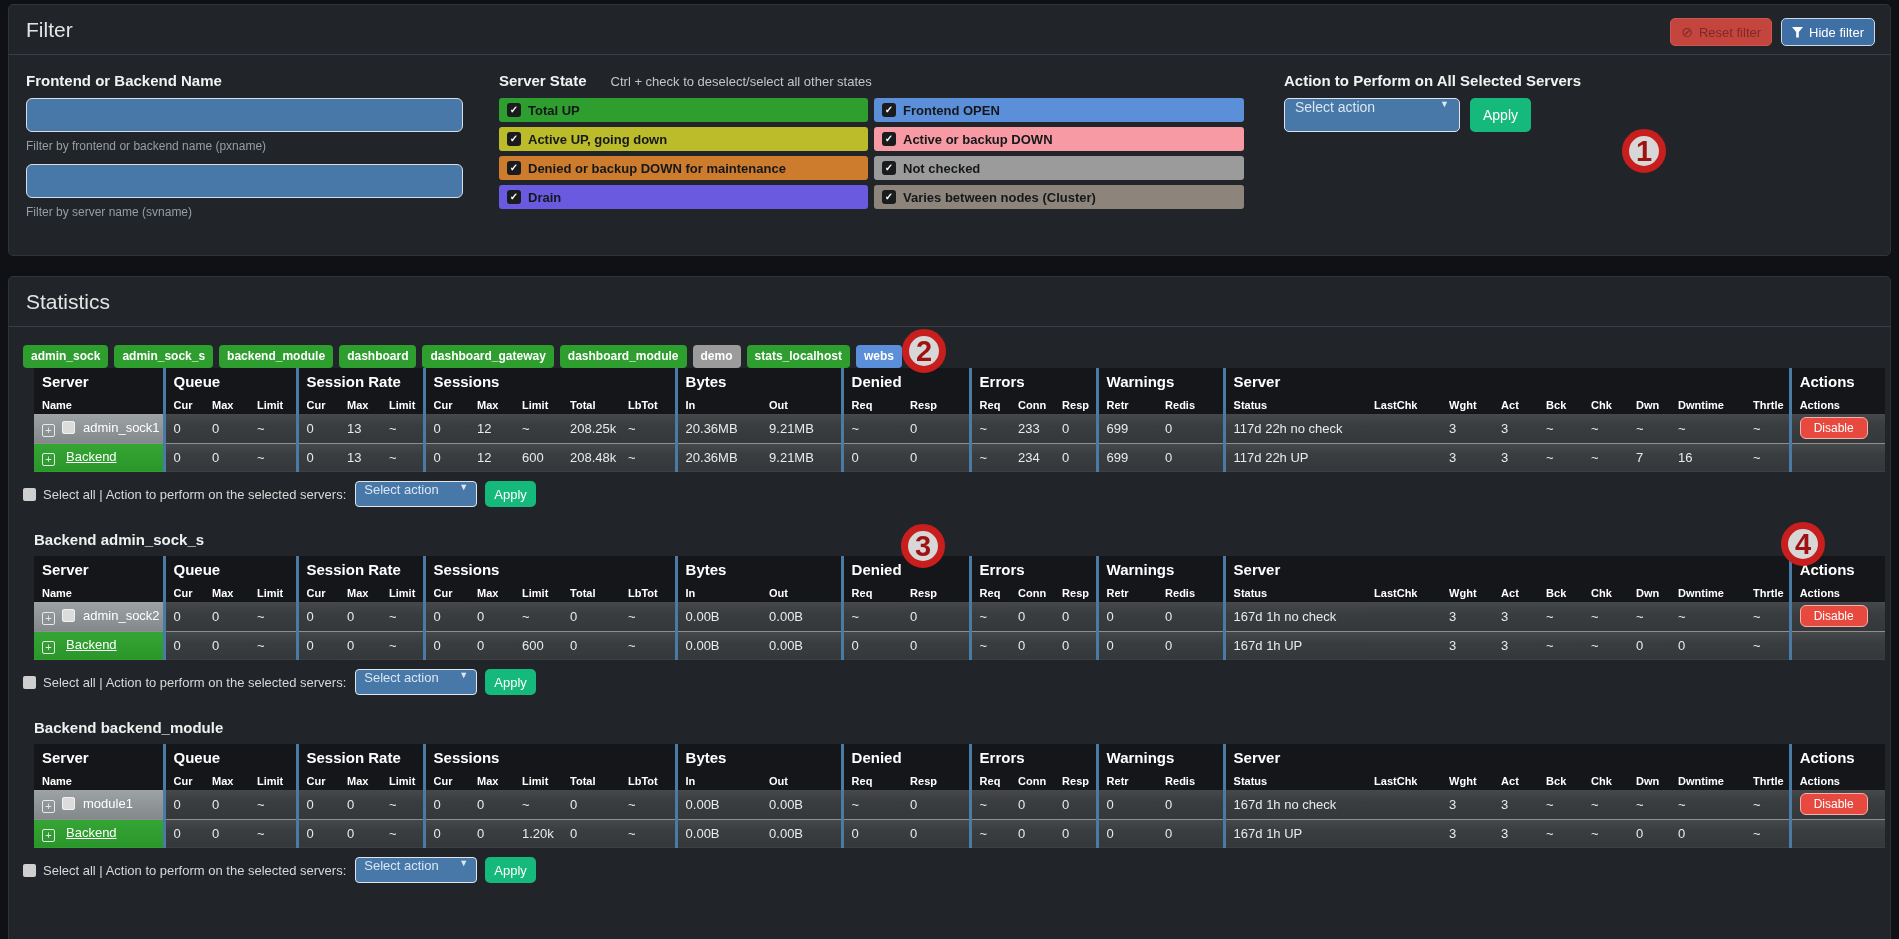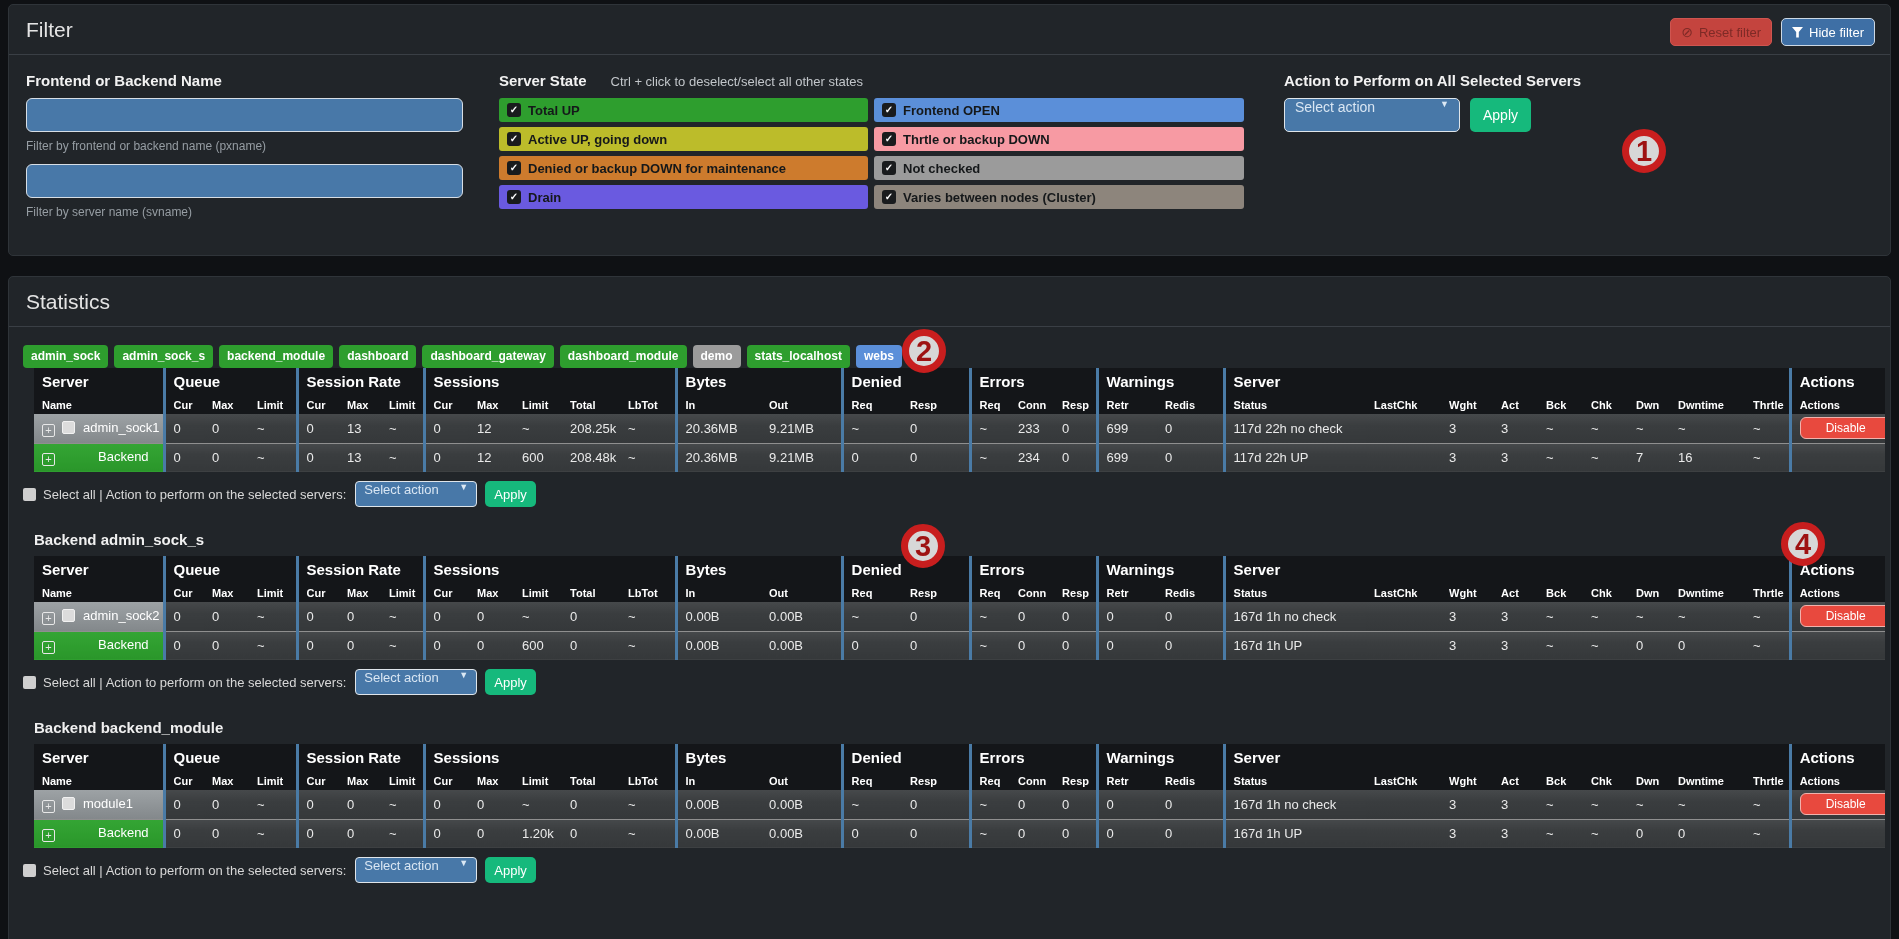--- a/index.html
+++ b/index.html
@@ -50,22 +50,22 @@
   th.sub { font-size:11px; padding:2px 8px; height:19px; }
   table.stats td { font-size:13px; padding:0 8px; height:29px; color:#eaeaea; overflow:hidden; white-space:nowrap;
     background:linear-gradient(180deg,#46494b 0%,#3a3d3f 40%,#35383a 100%); }
   .sep { border-left:3px solid #4a7ba6; }
   tr.data + tr.data td { border-top:1px solid #8f8f8f; }
   td.name-cell { padding:0 7px; }
   td.name-cell.server { background:linear-gradient(180deg,#9da2a5,#83888b); color:#fff; }
   td.name-cell.backend { background:linear-gradient(180deg,#34a534,#2a962a); color:#fff; }
   .expand-icon { display:inline-block; width:13px; height:13px; border:1px solid #e8e8e8; border-radius:2px; font-size:11px; line-height:11px; text-align:center; color:#e8e8e8; margin-right:7px; vertical-align:-2px; cursor:pointer; }
   .row-checkbox { display:inline-block; width:13px; height:13px; background:#dcdcdc; border:1px solid #f2f2f2; border-radius:2px; margin-right:8px; vertical-align:-2px; cursor:pointer; }
-  td.name-cell.backend .srv-name { margin-left:36px; }
-  .disable-btn { background:#e8493e; border:1px solid #f1b2ac; border-radius:6px; color:#fff; font-size:12px; padding:3px 25px; cursor:pointer; font-family:inherit; }
+  td.name-cell.backend .srv-name { margin-left:4px;text-decoration:underline; }
+  .disable-btn { background:#e8493e; border:1px solid #f1b2ac; border-radius:6px; color:#fff; font-size:12px; padding:3px 13px; cursor:pointer; font-family:inherit; }
   td.actions-cell { padding:0 5px; }
 
   .tfooter { display:flex; align-items:center; margin:9px 0 0; font-size:13px; color:#d8d8d8; }
   .foot-cbx { width:13px; height:13px; background:#cfcfcf; border-radius:2px; margin-right:7px; cursor:pointer; }
   .small-select { width:122px; height:26px; padding:0 8px; font-size:13px; margin-left:9px; border-radius:4px; }
   .small-apply { height:26px; padding:0 9px; margin-left:8px; font-size:13px; }
 
   
   .ann { position:absolute; width:44px; height:44px; border:7px solid #c81e1e; border-radius:50%;
     background:#d7d7d7; color:#9e1212; font-weight:bold; font-size:29px;
@@ -97,38 +97,38 @@
       <div class="flabel">Frontend or Backend Name</div>
       <input class="txt-input" value="" style="">
       <div class="fhint">Filter by frontend or backend name (pxname)</div>
       <input class="txt-input" value="" style="">
       <div class="fhint">Filter by server name (svname)</div>
     </div>
 
     <div class="fcol2">
       <div class="state-head">
         <span class="flabel" style="margin-bottom:0">Server State</span>
-        <span class="state-hint">Ctrl + click to deselect/select all other states</span>
+        <span class="state-hint">Ctrl + check to deselect/select all other states</span>
       </div>
       <div class="state-grid">
           <div class="state-btn" style="background: rgb(46, 158, 46);">
             <span class="cbx">✓</span>
             <span>Total UP</span>
           </div>
           <div class="state-btn" style="background: rgb(91, 143, 217);">
             <span class="cbx">✓</span>
             <span>Frontend OPEN</span>
           </div>
           <div class="state-btn" style="background: rgb(188, 188, 42);">
             <span class="cbx">✓</span>
             <span>Active UP, going down</span>
           </div>
           <div class="state-btn" style="background: rgb(247, 154, 163);">
             <span class="cbx">✓</span>
-            <span>Thrtle or backup DOWN</span>
+            <span>Active or backup DOWN</span>
           </div>
           <div class="state-btn" style="background: rgb(205, 123, 45);">
             <span class="cbx">✓</span>
             <span>Denied or backup DOWN for maintenance</span>
           </div>
           <div class="state-btn" style="background: rgb(155, 155, 155);">
             <span class="cbx">✓</span>
             <span>Not checked</span>
           </div>
           <div class="state-btn" style="background: rgb(106, 90, 224);">

